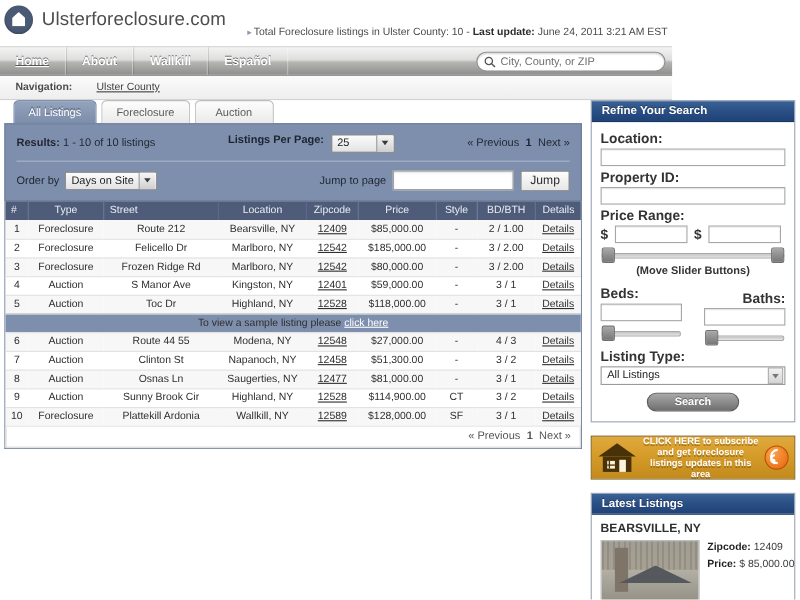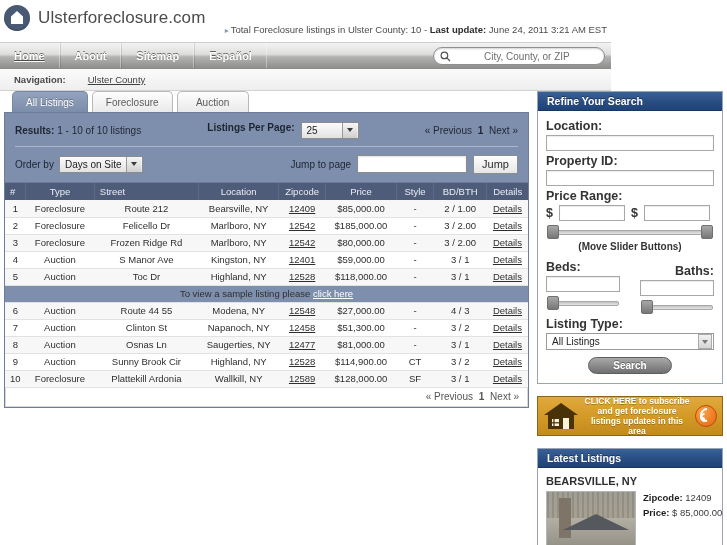--- a/index.html
+++ b/index.html
@@ -54,21 +54,21 @@
     border-right: 1px solid rgba(255,255,255,.35);
     border-left: 1px solid rgba(0,0,0,.12);
     cursor: pointer;
   }
   .nav-item:first-child { border-left: none; text-decoration: underline; }
   .nav-search {
     position: absolute; right: 6px; top: 4px;
     width: 172px; height: 18px; border-radius: 9px;
     background: #fff; border: 1px solid #8f8f8f;
     box-shadow: inset 0 1px 2px rgba(0,0,0,.18);
-    display: flex; align-items: center; padding: 0 6px; gap: 29px;
+    display: flex; align-items: center; padding: 0 6px;
   }
   .nav-search svg { flex: 0 0 auto; }
   .nav-search .ph { margin-left: 4px; font-size: 10px; color: #6e6e6e; }
 
   
   .breadcrumb-strip {
     height: 22px; display: flex; align-items: center;
     padding-left: 14px;
     background: linear-gradient(to bottom, #fbfbfb, #eeeeee);
     border-bottom: 1px solid #d2d2d2;
@@ -334,21 +334,21 @@
   </div>
 
   <div class="navbar">
     <div class="nav-item">
         <span>Home</span>
       </div>
     <div class="nav-item">
         <span>About</span>
       </div>
     <div class="nav-item">
-        <span>Sitemap</span>
+        <span>Wallkill</span>
       </div>
     <div class="nav-item">
         <span>Español</span>
       </div>
     <div class="nav-search">
       <svg width="11" height="11" viewBox="0 0 11 11">
         <circle cx="4.4" cy="4.4" r="3.3" fill="none" stroke="#555" stroke-width="1.2"></circle>
         <line x1="6.9" y1="6.9" x2="10" y2="10" stroke="#555" stroke-width="1.3"></line>
       </svg>
       <span class="ph">City, County, or ZIP</span>

